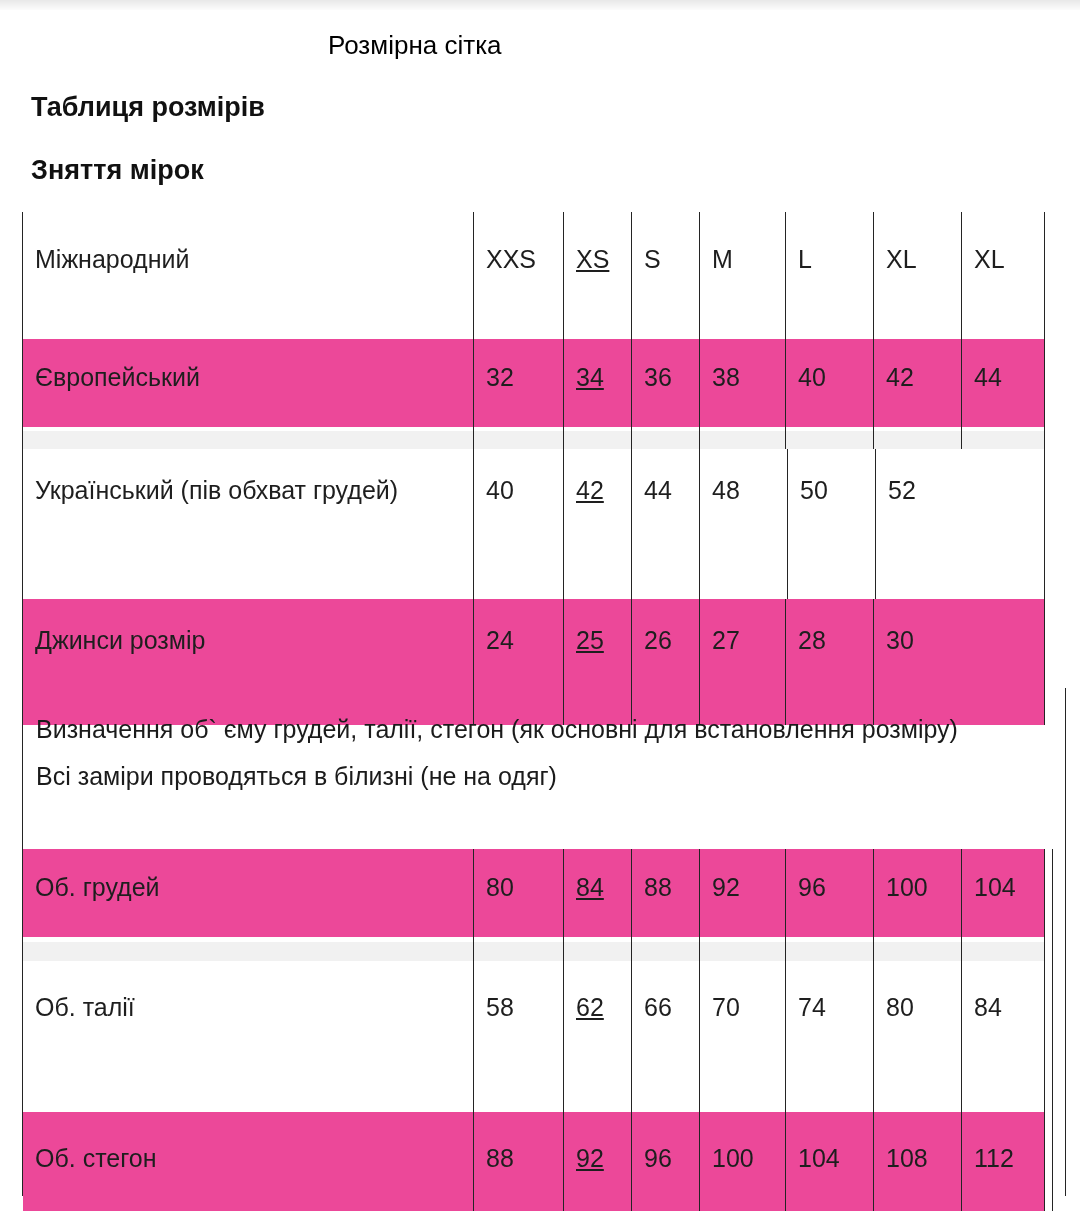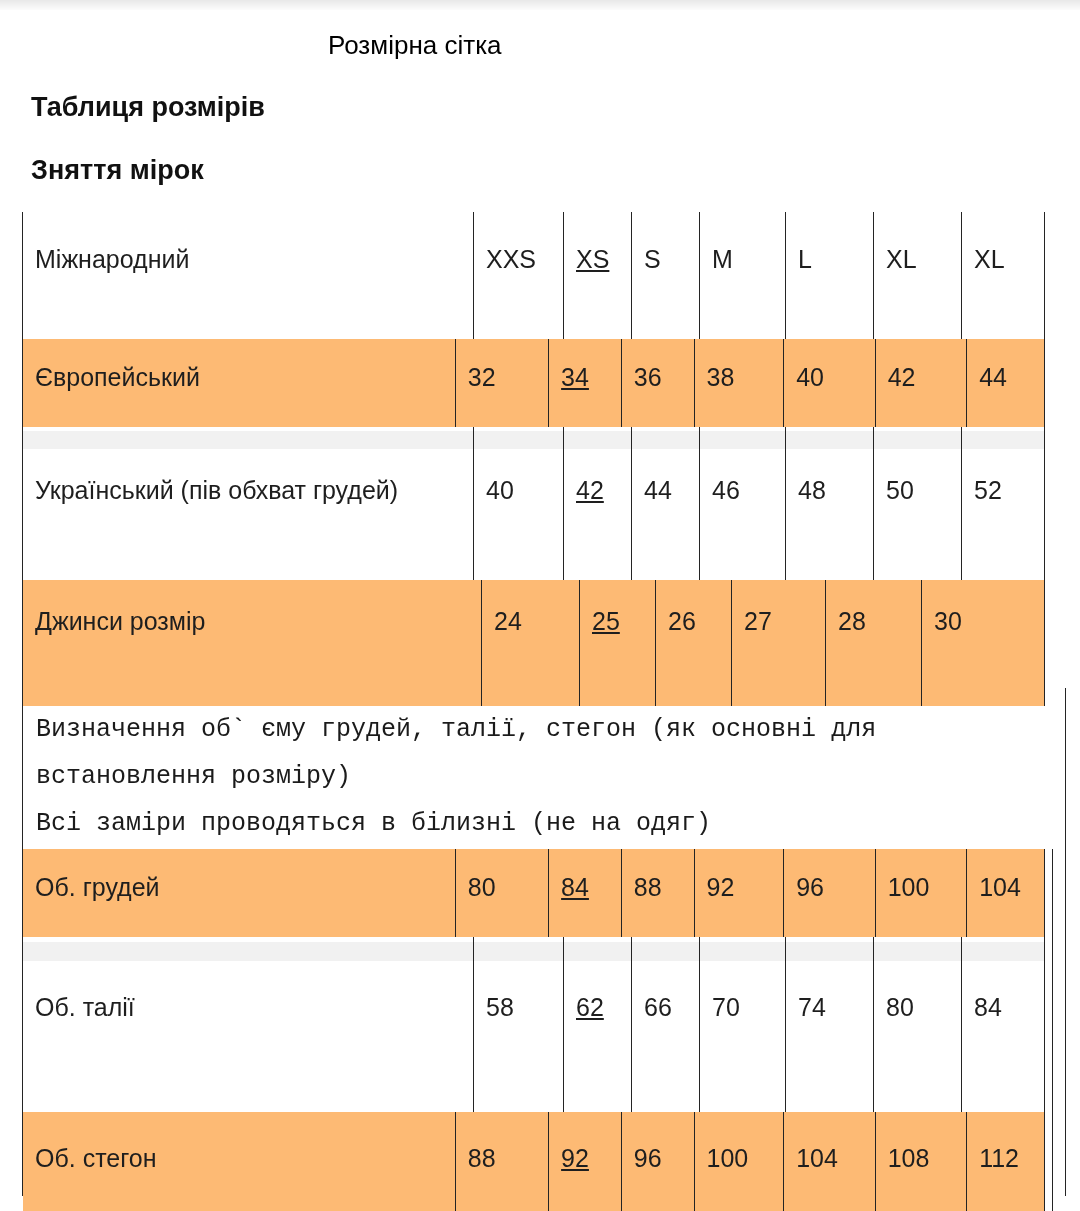--- a/index.html
+++ b/index.html
@@ -42,42 +42,41 @@
   .cell + .cell { border-left: 1.5px solid #242424; }
   .col-label { width: 450px; }
   .col-1 { width: 90px; }
   .col-2 { width: 68px; text-decoration: underline; }
   .col-3 { width: 68px; }
   .col-4 { width: 86px; }
   .col-5 { width: 88px; }
   .col-6 { width: 88px; }
   .col-7 { width: 82px; }
 
-  .gray  { background: #fdba74; gap: 8px; }
+  .gray  { background: #ec4899; }
   .strip { background: #f1f1f1; }
 
   
   .table1 {
     position: absolute; left: 22px; top: 212px;
     width: 1023px; box-sizing: border-box;
     border-left: 1.5px solid #242424;
     border-right: 1.5px solid #242424;
   }
 
   
   .section2 {
     position: absolute; left: 22px; top: 688px;
     width: 1044px; height: 508px; box-sizing: border-box;
     border-left: 1.5px solid #242424;
     border-right: 1.5px solid #242424;
   }
   .notes {
     height: 161px; box-sizing: border-box;
     padding: 18px 24px 0 13px;
-    font-family: Liberation Mono, monospace;
   }
   .notes p {
     margin: 0; font-size: 25px; line-height: 47px; color: #1b1b1b;
   }
   .t2wrap {
     width: 1030px; box-sizing: border-box;
     border-right: 1.5px solid #242424;
   }
   .table2 {
     width: 1022px; box-sizing: border-box;
@@ -132,26 +131,25 @@
     <div class="cell col-label"></div>
     <div class="cell col-1"></div>
     <div class="cell col-2"></div>
     <div class="cell col-3"></div>
     <div class="cell col-4"></div>
     <div class="cell col-5"></div>
     <div class="cell col-6"></div>
     <div class="cell col-7"></div>
   </div>
 
-  <div class="band" style="height:131px; --pt:26px">
+  <div class="band" style="height:150px; --pt:26px">
     <div class="cell col-label">Український (пів обхват грудей)</div>
     <div class="cell col-1">40</div>
     <div class="cell col-2">42</div>
     <div class="cell col-3">44</div>
-    <div class="cell col-4">46</div>
     <div class="cell col-5">48</div>
     <div class="cell col-6">50</div>
     <div class="cell col-7">52</div>
   </div>
 
   <div class="band gray" style="height:126px; --pt:26px">
     <div class="cell col-label">Джинси розмір</div>
     <div class="cell col-1">24</div>
     <div class="cell col-2">25</div>
     <div class="cell col-3">26</div>

